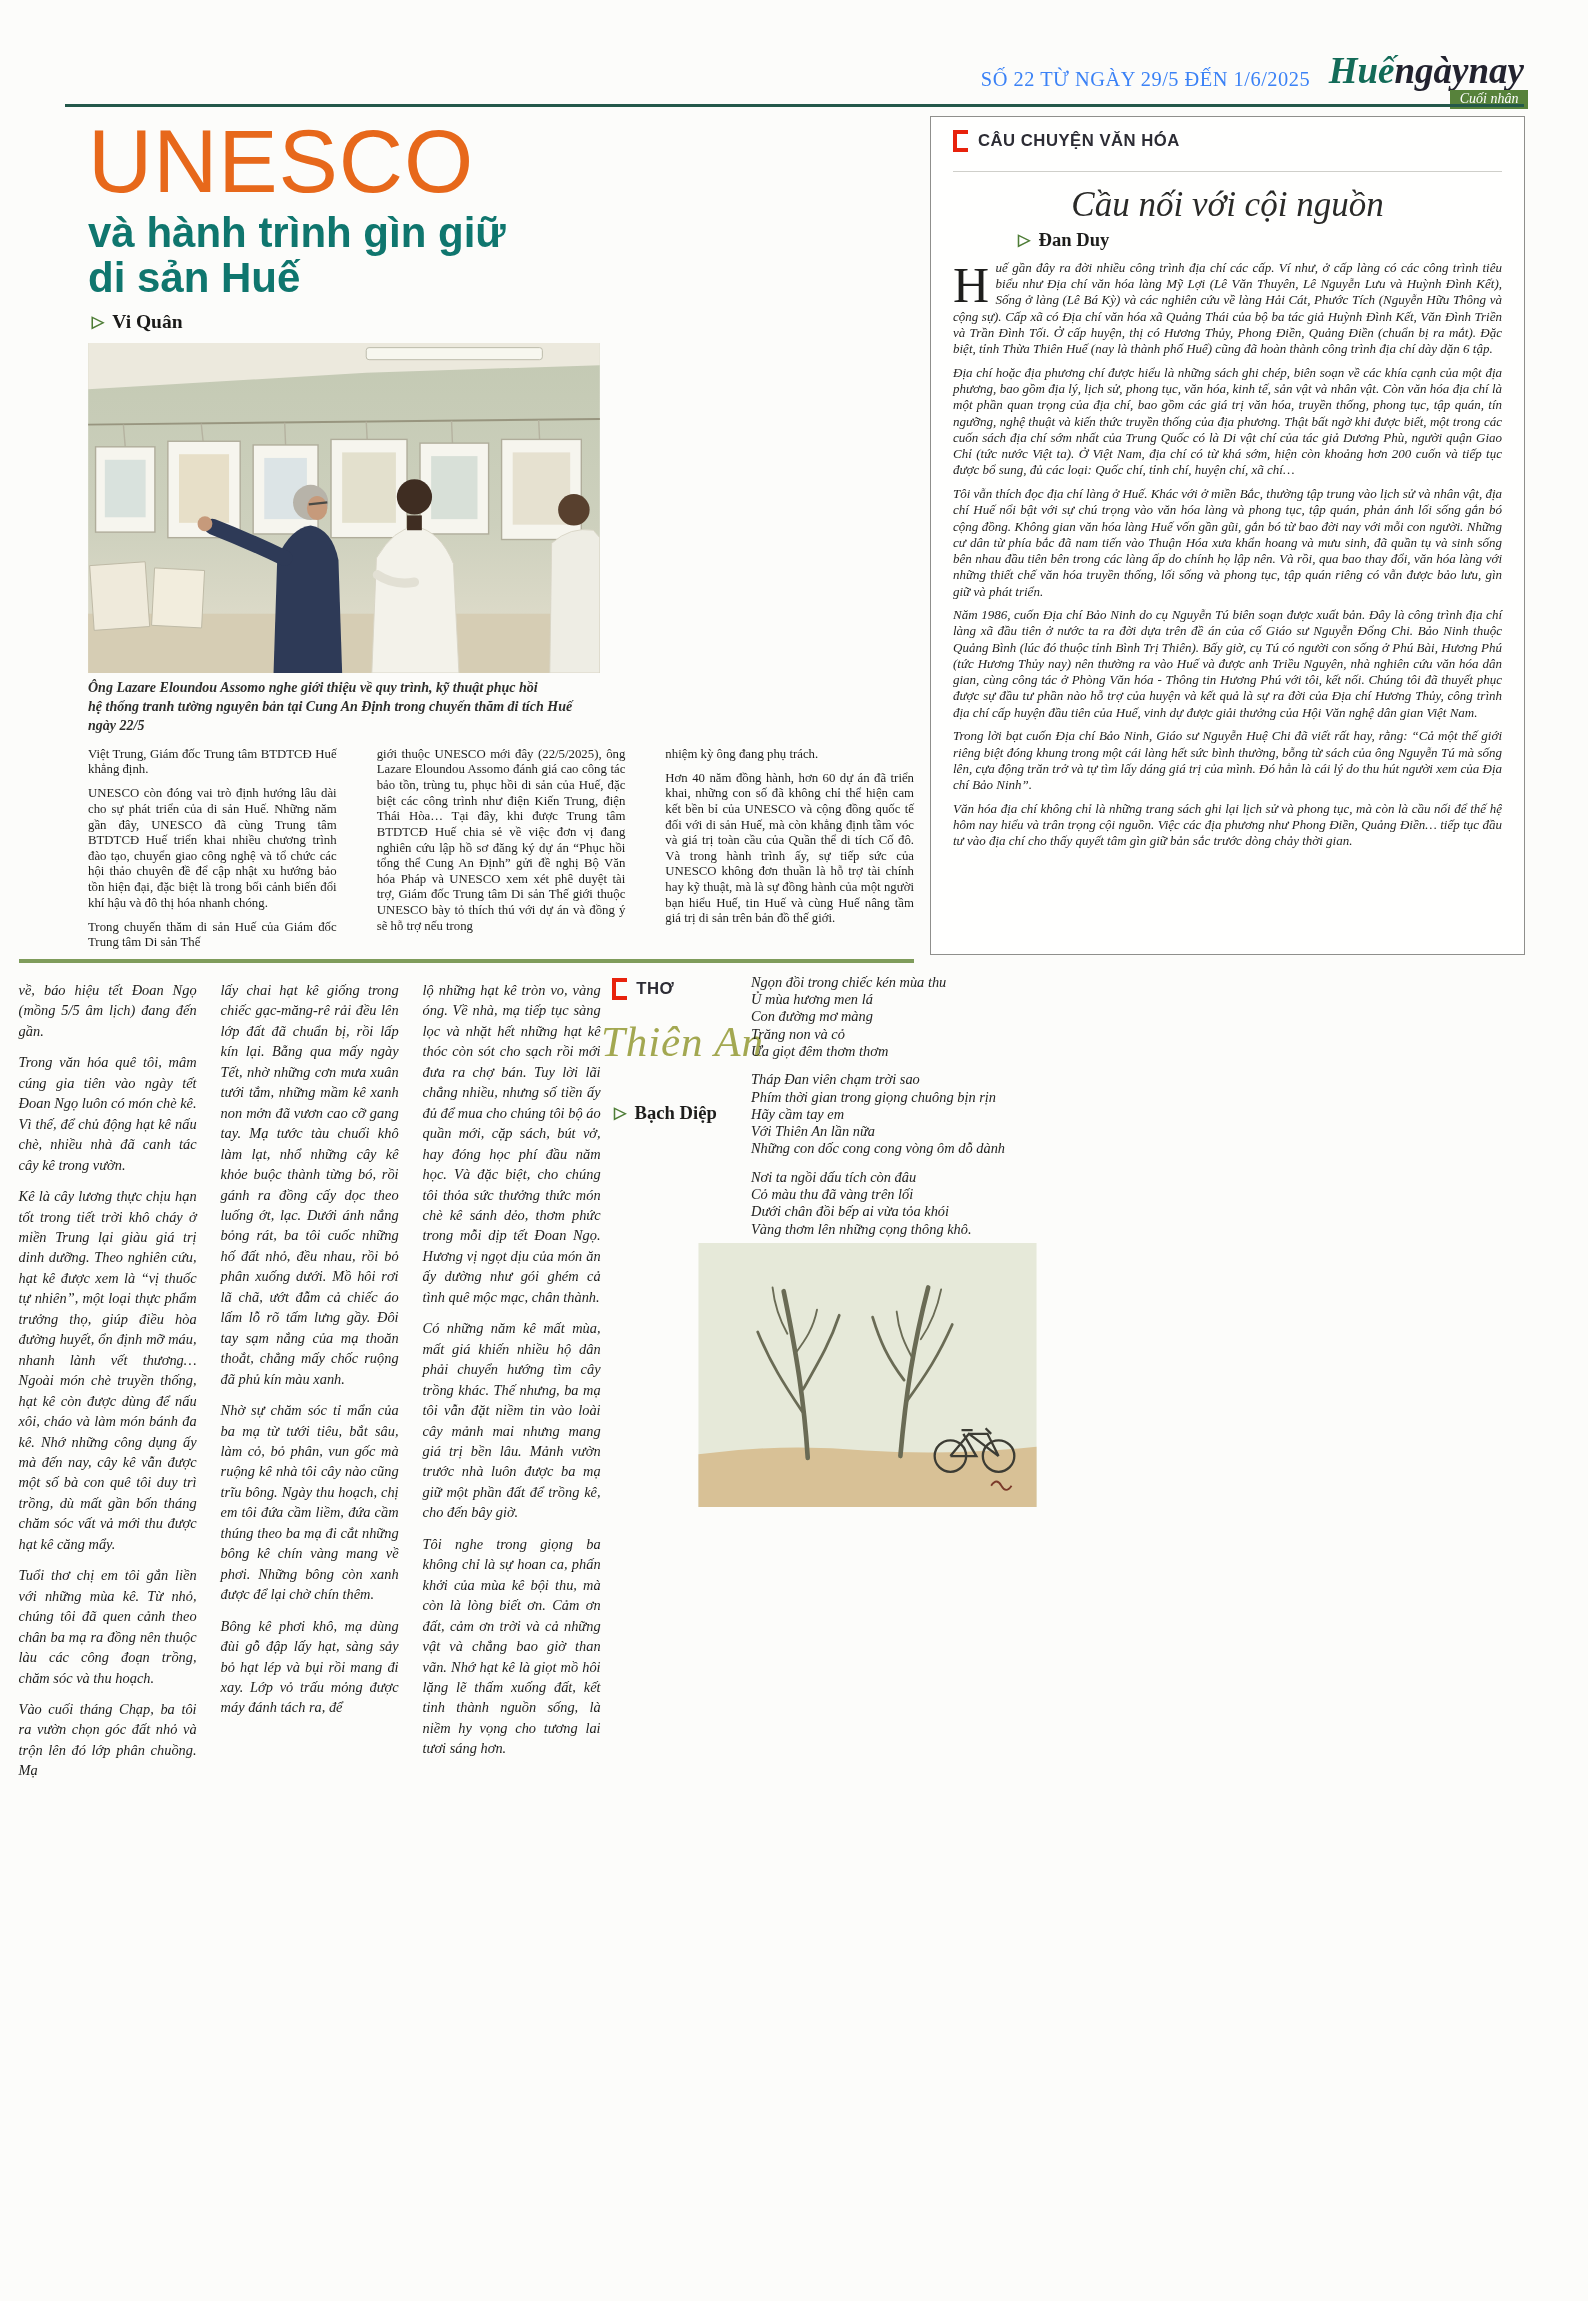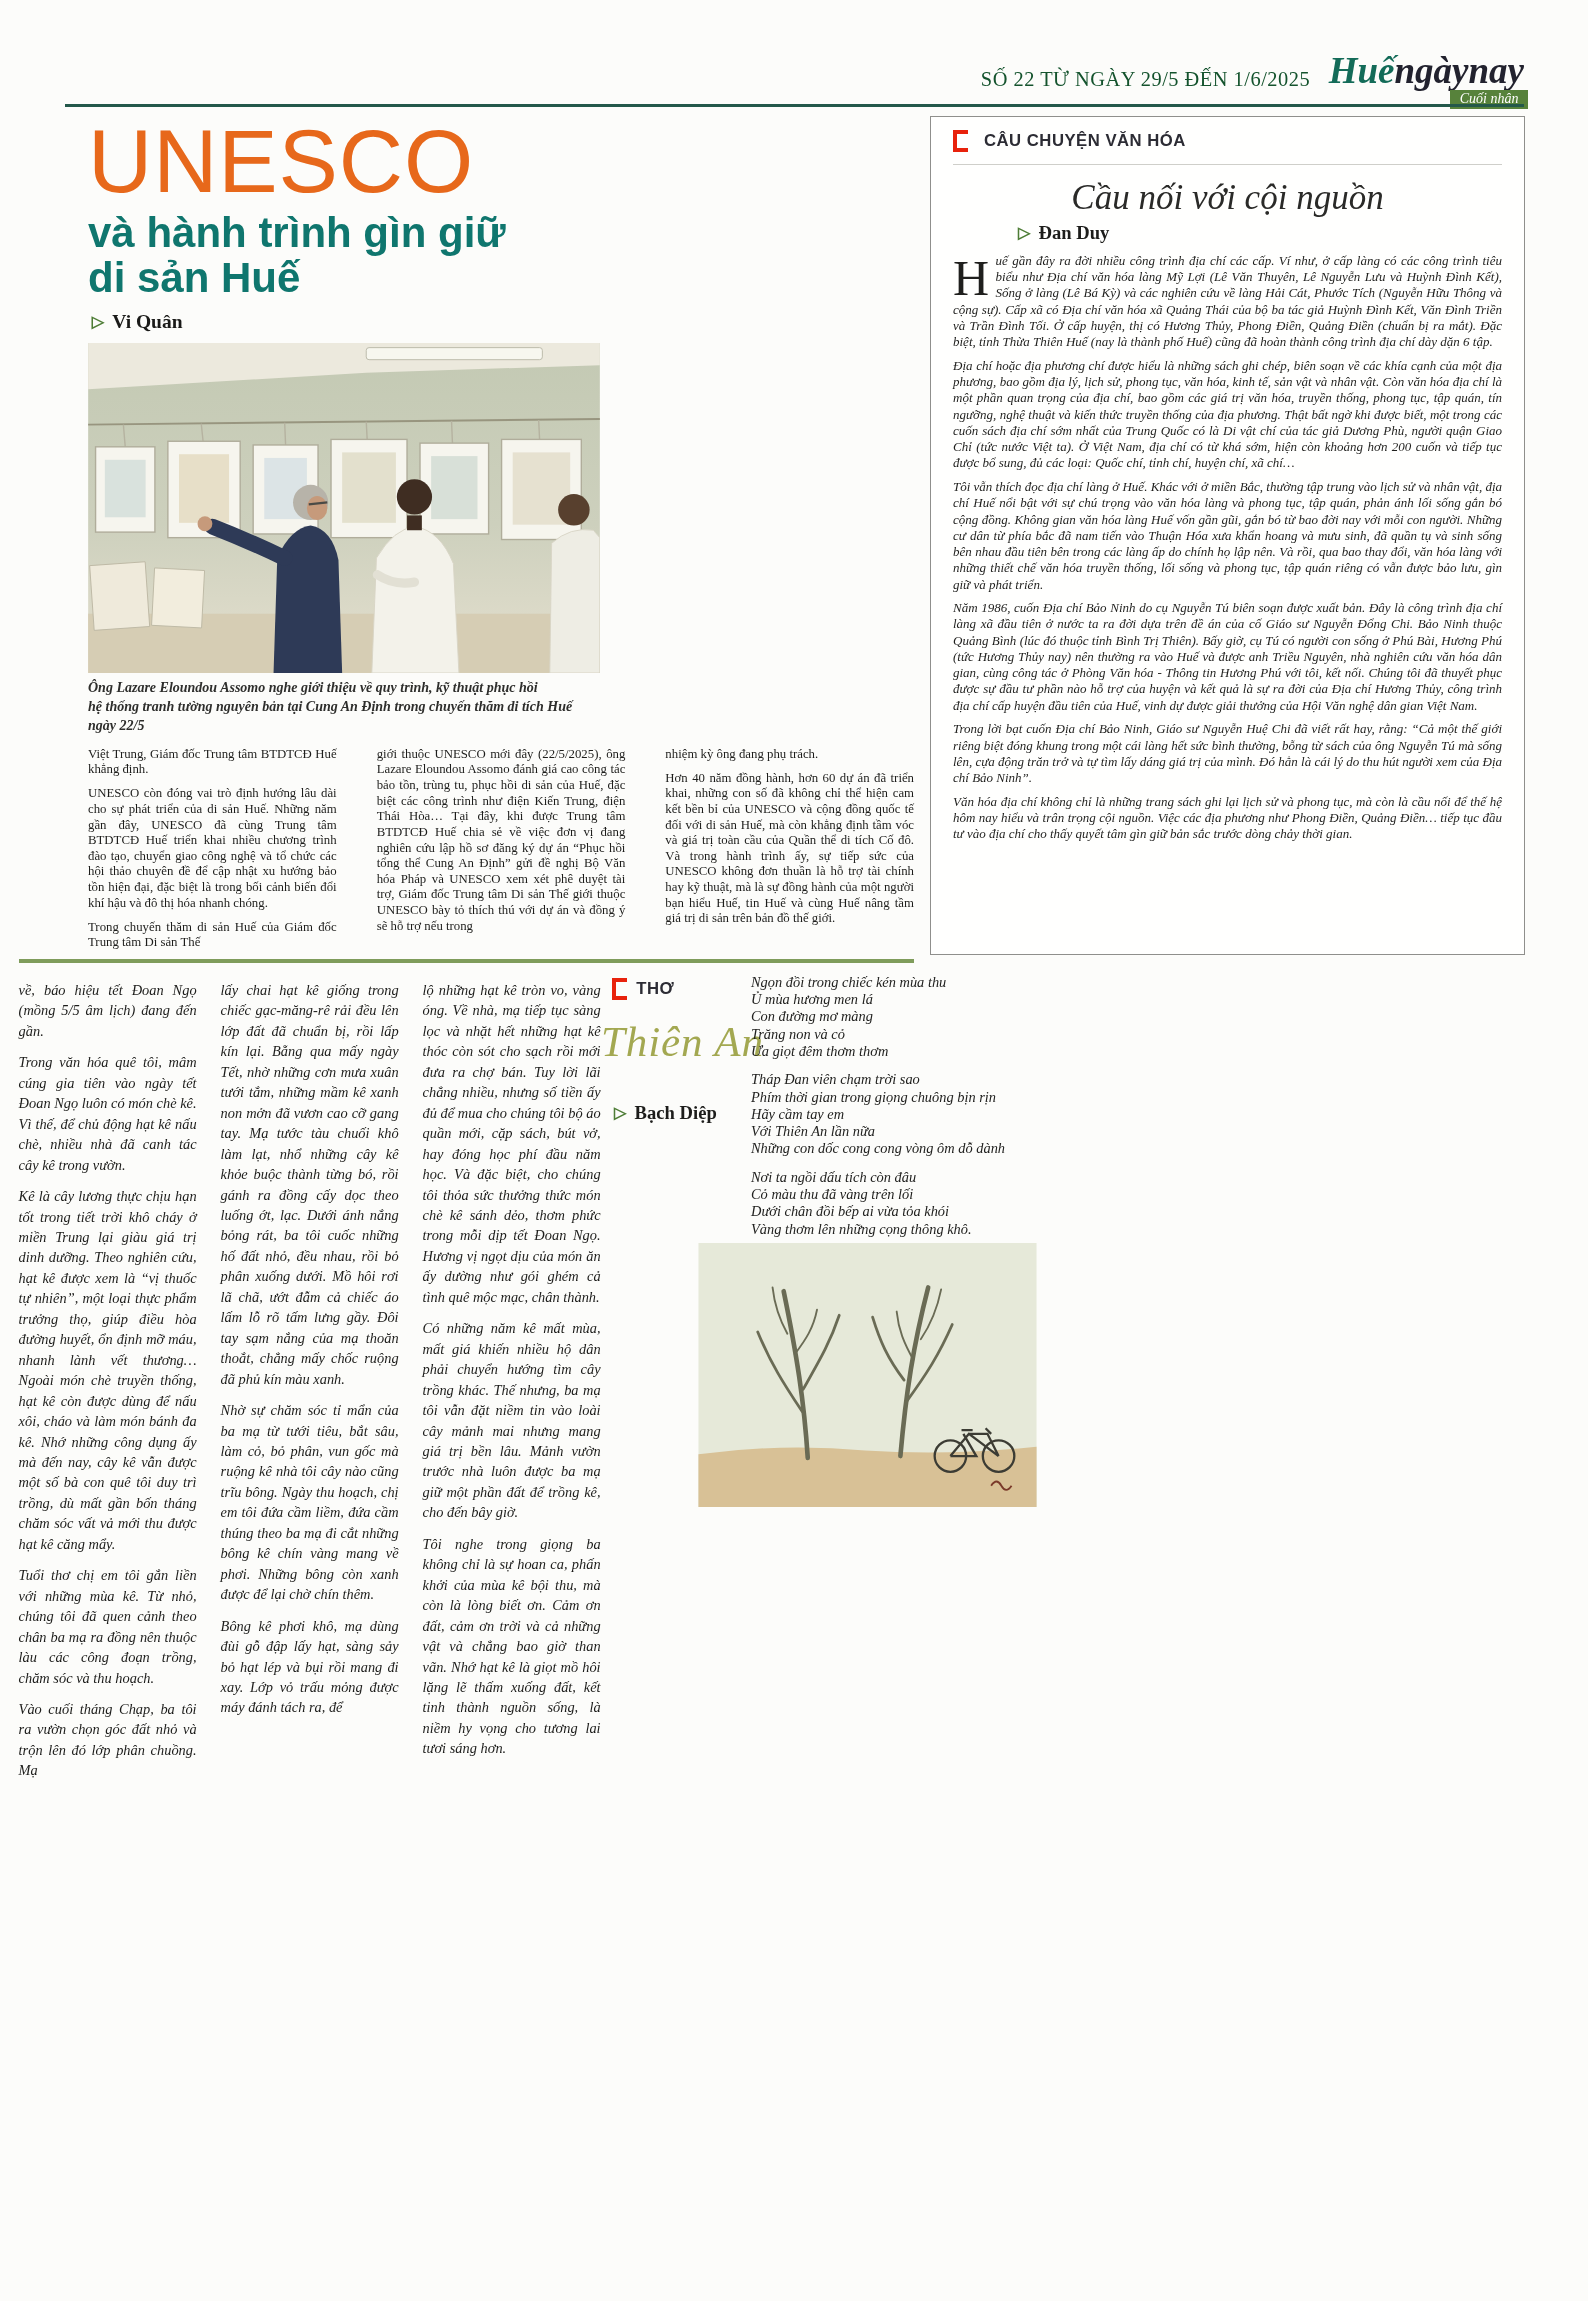--- a/index.html
+++ b/index.html
@@ -4,21 +4,21 @@
 <style>
   html,body { margin:0; padding:0; background:#d9d9d6; }
   .page {
     position:relative; width:1589px; height:2301px; margin:0 auto;
     background:#fcfcfa; overflow:hidden;
     font-family:"Liberation Serif", serif; color:#1d1d1b;
   }
 
   
   .header-right { position:absolute; top:52px; right:65px; display:flex; align-items:center; gap:18.6px; }
-  .issue-line { font-size:20.4px; letter-spacing:0.5px; color:#14532d; }
+  .issue-line { font-size:20.4px; letter-spacing:0.5px; color:#3b82f6; }
   .logo { position:relative; padding-bottom:18.6px; }
   .logo-main { font-style:italic; font-weight:bold; font-size:37px; line-height:1; }
   .logo-hue { color:#136b58; }
   .logo-rest { color:#22222e; }
   .logo-badge { position:absolute; right:-3.7px; bottom:-1.9px; background:#57823b; color:#fff;
     font-style:italic; font-size:14px; padding:0.9px 9.3px 2.8px; }
   .header-rule { position:absolute; top:104px; left:65px; width:1459px; height:2.8px; background:#24584a; }
 
   
   .unesco-block { position:absolute; left:88px; top:117px; width:826px; }
@@ -33,21 +33,21 @@
   .photo-caption { width:512px; margin-top:6.5px; font-style:italic; font-weight:bold;
     font-size:14px; line-height:1.35; color:#2e2e2c; }
   .unesco-cols { display:flex; gap:40px; margin-top:11px; }
   .unesco-cols .col { width:260px; font-size:12.8px; line-height:1.22; text-align:justify; }
   .unesco-cols .col p { margin:0 0 8.3px; }
 
   
   .culture-box { position:absolute; left:930px; top:116px; width:595px; height:839px;
     box-sizing:border-box; border:0.9px solid #8f8f8c; background:#fffffe;
     padding:13px 22px 15px; overflow:hidden; }
-  .section-head { display:flex; align-items:center; gap:16px; padding-bottom:12px; }
+  .section-head { display:flex; align-items:center; gap:10px; padding-bottom:19px; }
   .rule-under { border-bottom:0.9px solid #cfcfca; }
   .red-bracket { width:11px; height:14px; border:4.6px solid #e8220c; border-right:none; display:inline-block; }
   .section-label { font-family:"Liberation Sans", sans-serif; font-weight:bold; font-size:16.7px;
     letter-spacing:0.5px; color:#2c2c34; }
   .culture-title { margin:13px 0 3.7px; text-align:center; font-style:italic; font-weight:normal;
     font-size:35px; color:#2a2a28; }
   .culture-byline { margin:1.9px 0 9.3px 65px; display:flex; align-items:center; gap:8.3px;
     font-weight:bold; font-size:18.6px; }
   .culture-body { font-style:italic; font-size:13px; line-height:1.25; text-align:justify; color:#1f1f1d; }
   .culture-body p { margin:0 0 7.4px; }

